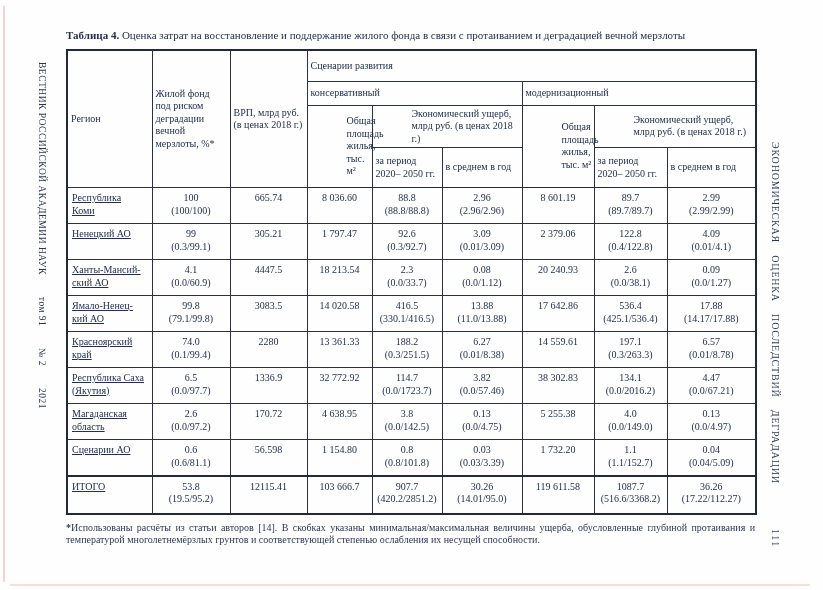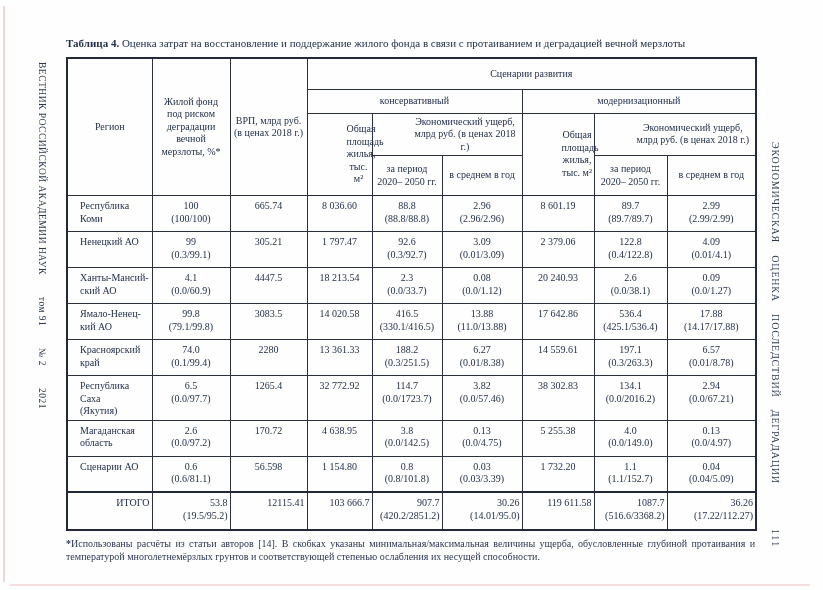--- a/index.html
+++ b/index.html
@@ -23,59 +23,59 @@
     transform:rotate(90deg);
     transform-origin:0 0;
     white-space:nowrap;
     color:#2b3752;
   }
   .v-left  { top:62px;  left:47px;  font-size:9.5px; letter-spacing:.5px; }
   .v-left .v-gap { margin-left:22px; }
   .v-right { top:142px; left:781px; font-size:10px;  letter-spacing:.8px; word-spacing:9px; }
   .v-pagenum { top:529px; left:781px; font-size:10px; letter-spacing:1.5px; }
 
-  .content { position:absolute; left:66px; top:36px; width:689px; }
+  .content { position:absolute; left:66px; top:28px; width:689px; }
 
   .caption { font-size:11px; line-height:14px; margin-bottom:7px; white-space:nowrap; }
   .caption b { font-weight:bold; }
 
   table {
     border-collapse:collapse;
     table-layout:fixed;
     width:689px;
     font-size:10px;
     line-height:1.25;
     color:#22304b;
   }
   th, td { border:1px solid #2b3040; }
   table { border:2px solid #23283a; }
 
   thead th {
     font-weight:normal;
-    text-align:center;
+    text-align:left;
     vertical-align:middle;
     padding:2px 3px;
   }
   thead .hr1 th { height:31px; }
   thead .hr2 th { height:24px; }
   thead .hr3 th { height:40px;padding-left:39px; }
   thead .hr4 th { height:40px; }
   thead tr:last-child th,
   thead th[rowspan="2"] { border-bottom:1.5px solid #23283a; }
   th.th-area { padding:2px 1px; }
 
   tbody td {
     vertical-align:top;
     text-align:center;
     padding:4px 2px 2px;
     white-space:pre-line;
     height:36px;
   }
-  tbody td.region { text-align:left; padding-left:12px; }
-  tr.total-row td { border-top:2px solid #23283a; height:38px;text-align:right; }
+  tbody td.region { text-align:left; padding-left:4px;text-decoration:underline; }
+  tr.total-row td { border-top:2px solid #23283a; height:38px; }
 
   .footnote {
     margin-top:7px;
     font-size:10px;
     line-height:12.5px;
     text-align:justify;
     color:#2b3752;
   }
   .footnote b { font-weight:bold; }
 </style>
@@ -216,30 +216,30 @@
           <td>197.1
 (0.3/263.3)</td>
           <td>6.57
 (0.01/8.78)</td>
         </tr>
         <tr>
           <td class="region">Республика Саха
 (Якутия)</td>
           <td>6.5
 (0.0/97.7)</td>
-          <td>1265.4</td>
+          <td>1336.9</td>
           <td>32 772.92</td>
           <td>114.7
 (0.0/1723.7)</td>
           <td>3.82
 (0.0/57.46)</td>
           <td>38 302.83</td>
           <td>134.1
 (0.0/2016.2)</td>
-          <td>2.94
+          <td>4.47
 (0.0/67.21)</td>
         </tr>
         <tr>
           <td class="region">Магаданская
 область</td>
           <td>2.6
 (0.0/97.2)</td>
           <td>170.72</td>
           <td>4 638.95</td>
           <td>3.8

